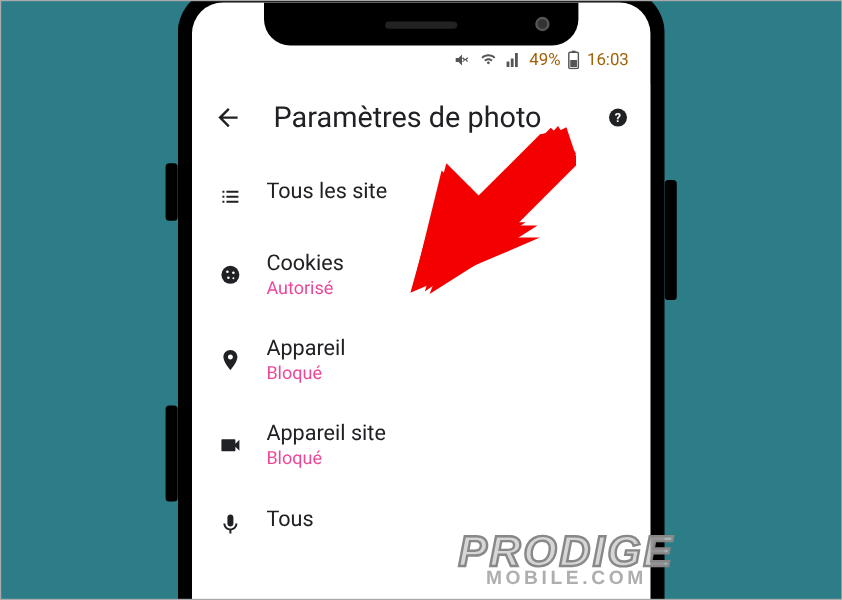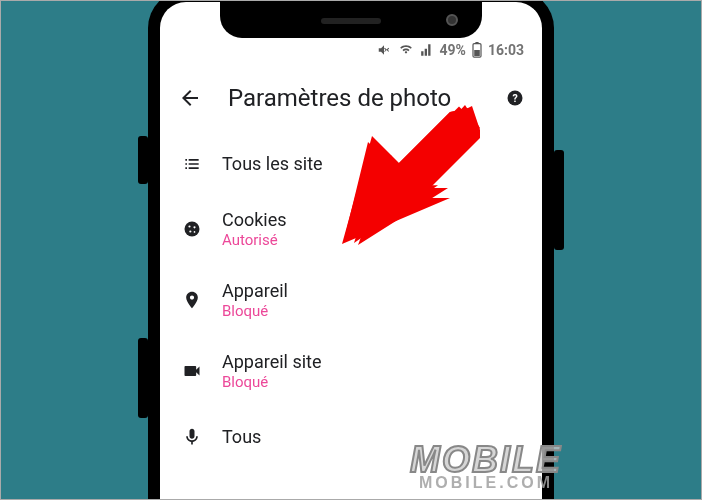--- a/index.html
+++ b/index.html
@@ -56,22 +56,21 @@
     .side-left-1 { left: 138px; top: 136px; width: 10px; height: 48px; }
     .side-left-2 { left: 138px; top: 338px; width: 10px; height: 80px; }
     .side-right { left: 554px; top: 150px; width: 10px; height: 100px; }
     .status-bar {
       position: absolute;
       top: 40px; right: 18px;
       display: flex;
       align-items: center;
       gap: 6px;
       font-size: 14px;
-      color: #737373;
-      font-weight: bold;
+      color: #a16207;
     }
     .status-bar .ico { display: inline-flex; }
     .screen {
       position: absolute;
       top: 68px; left: 0; right: 0; bottom: 0;
       background: #fff;
     }
     .header {
       display: flex;
       align-items: center;
@@ -82,21 +81,20 @@
       flex: 1;
       font-size: 24px;
       color: #202124;
       margin-left: 26px;
       font-weight: 400;
     }
     .help { width: 18px; height: 18px; }
     .list { padding: 4px 0; }
     .row {
       display: flex;
-      align-items: center;
       padding: 14px 18px 14px 22px;
       min-height: 60px;
     }
     .row .ico-wrap {
       width: 40px;
       display: flex;
       align-items: center;
     }
     .row .labels { flex: 1; }
     .row .lbl {
@@ -283,17 +281,17 @@
   <g>
     <polygon points="150,8 96,62 122,62 24,140 48,42 74,68 130,12" fill="#f40000"></polygon>
     <polygon points="150,8 130,12 74,68 96,62 150,8" fill="#f40000"></polygon>
     <polygon points="150,8 160,32 104,88 122,62 96,62 74,68 48,42 24,140 46,118 122,62 104,88 160,32" fill="none"></polygon>
   </g>
 
   <polygon points="152,6 162,36 100,98 130,98 22,144 52,36 82,66 132,16" fill="#f40000"></polygon>
 </svg>
 
 <div class="watermark">
-  <div class="wm1">MOBILE</div>
+  <div class="wm1">PRODIGE</div>
   <div class="wm2">MOBILE.COM</div>
 </div>
 
 <div class="border-out"></div>
 
 </body></html>

